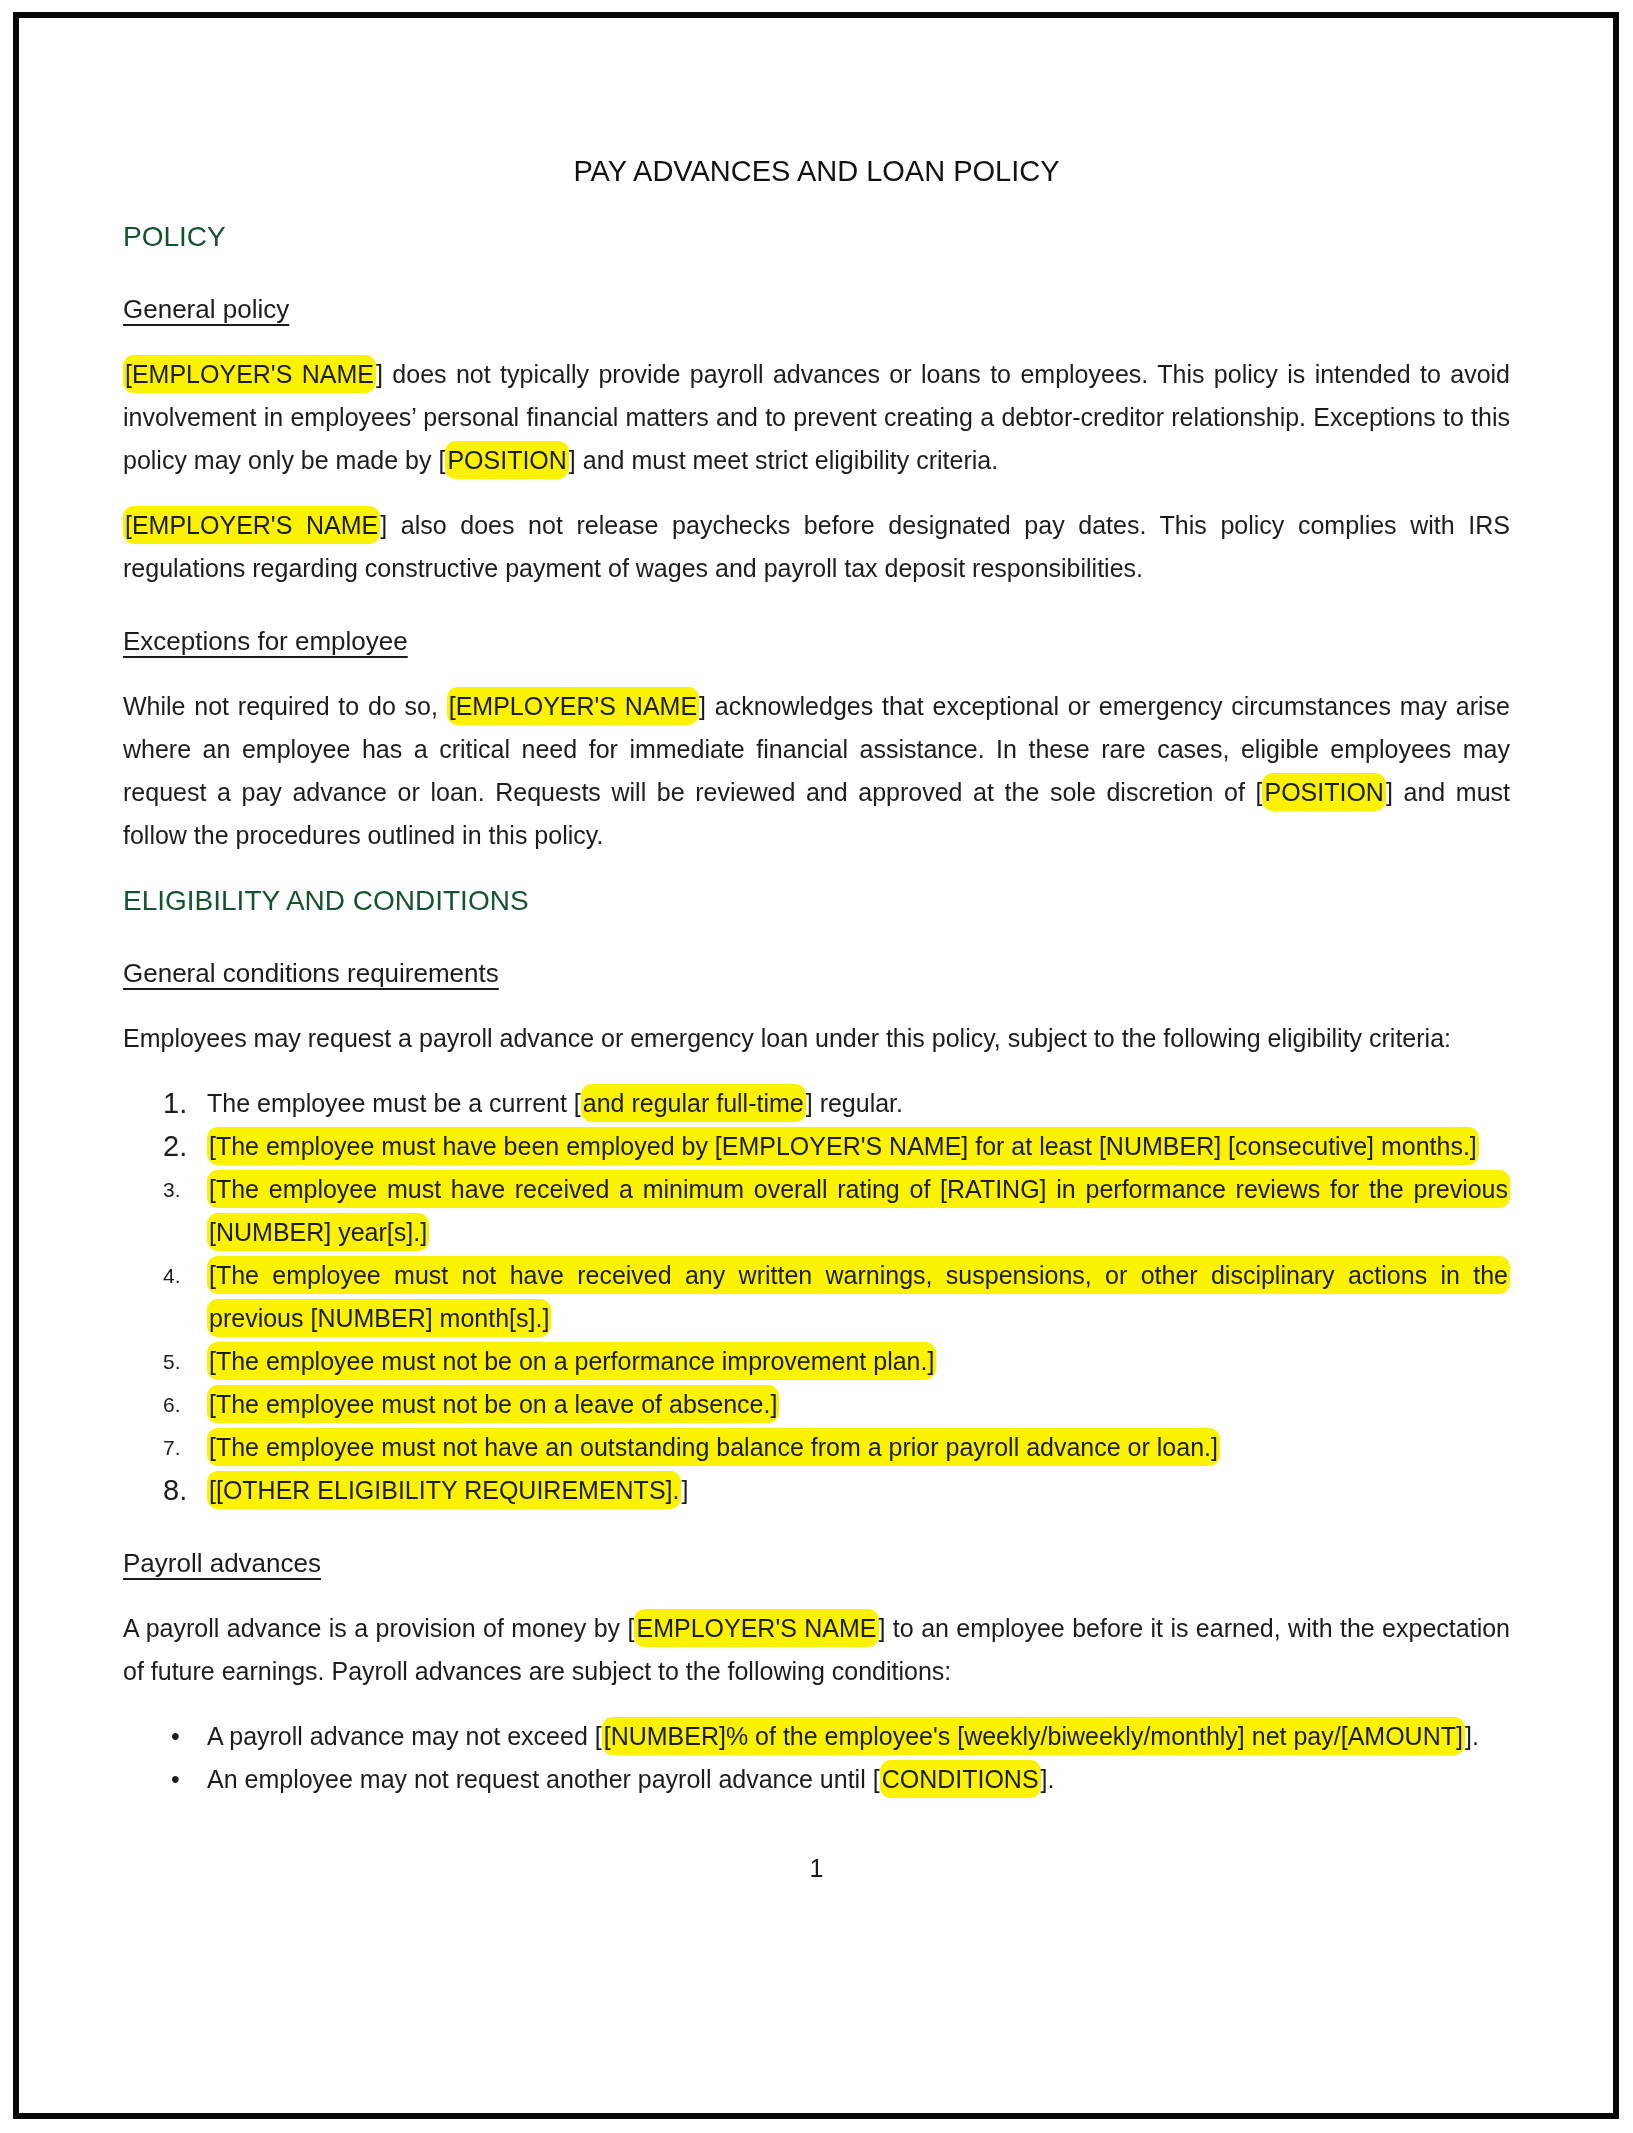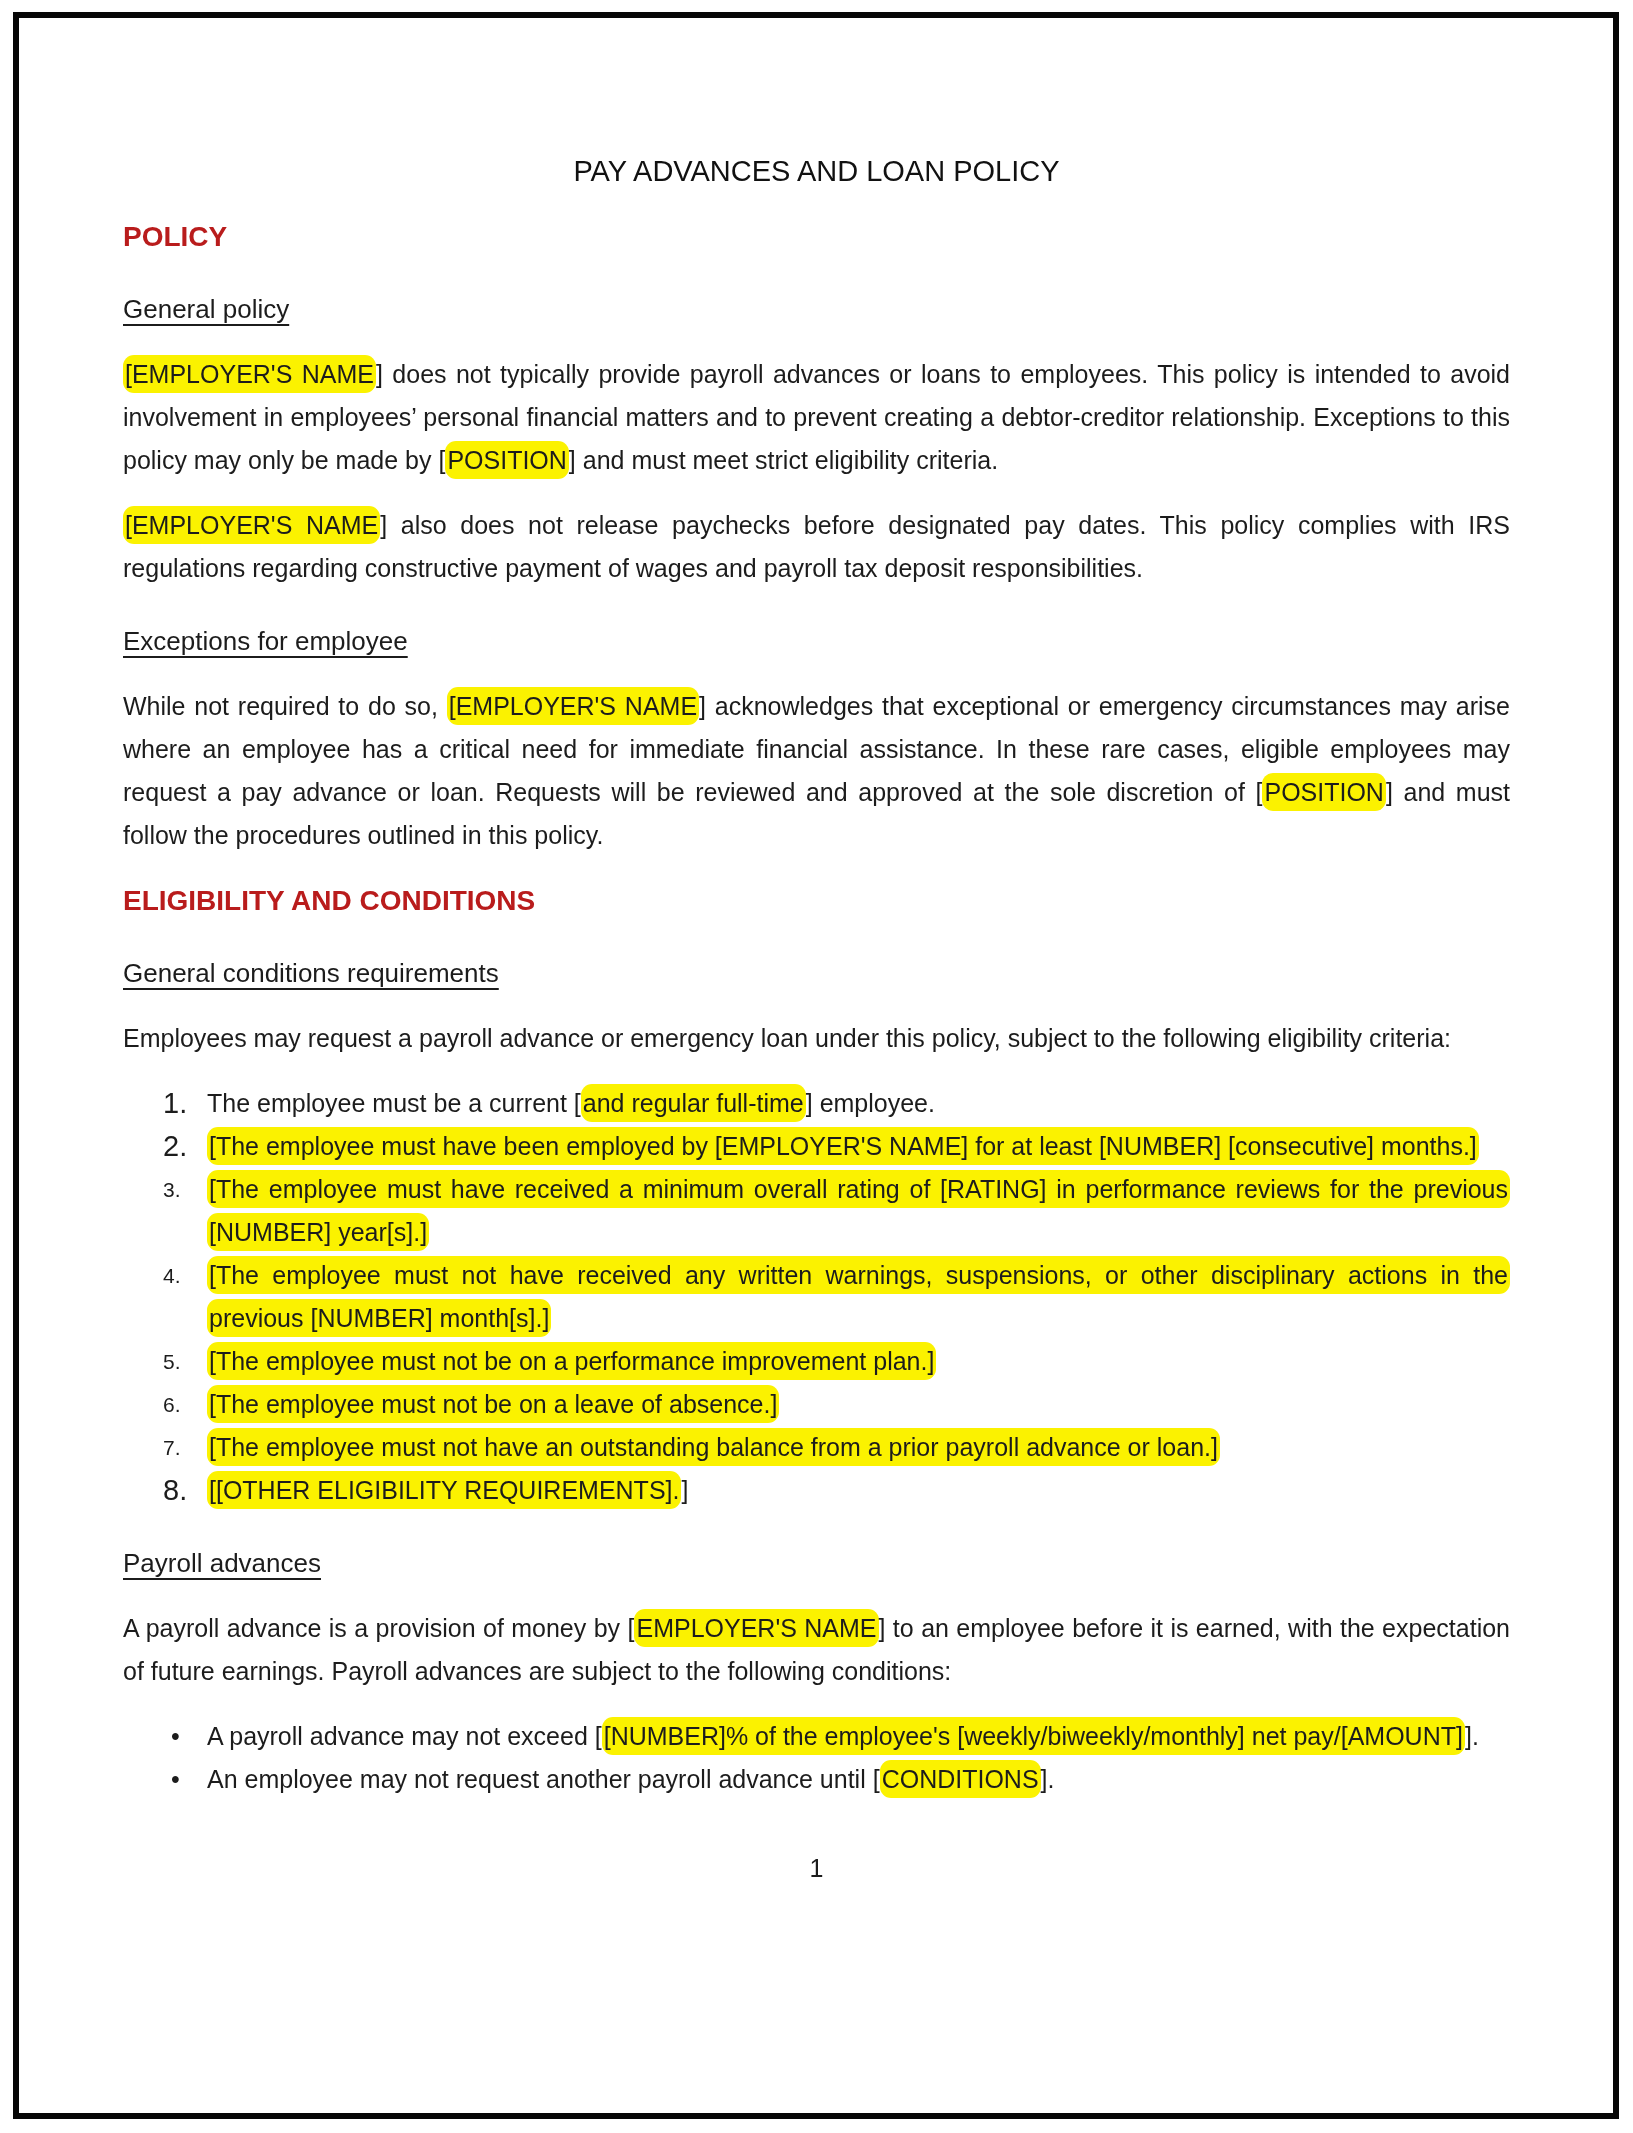--- a/index.html
+++ b/index.html
@@ -10,21 +10,21 @@
   .page-border{
     position:absolute;left:13px;top:12px;right:14px;bottom:14px;
     border:6px solid #060606;pointer-events:none;
   }
   .content{position:absolute;left:123px;right:123px;top:150px;}
   .doc-title{
     text-align:center;font-weight:normal;font-size:29px;line-height:43px;
     color:#111;margin:0 0 22px 0;
   }
   .h1{
-    font-weight:bold;font-size:28px;line-height:43px;color:#b91c1c;
+    font-weight:normal;font-size:28px;line-height:43px;color:#14532d;
     margin:22px 0 22px 0;
   }
   .h2{
     font-size:26px;line-height:43px;margin:30px 0 22px 0;
   }
   .h2 .u{
     text-decoration:underline;text-decoration-thickness:2px;text-underline-offset:6px;
   }
   .para{
     font-size:25px;line-height:43px;text-align:justify;margin:22px 0 22px 0;
@@ -58,21 +58,21 @@
         <div class="h1">POLICY</div>
         <div class="h2"><span class="u">General policy</span></div>
         <p class="para"><span class="hl">[EMPLOYER'S NAME</span><span>] does not typically provide payroll advances or loans to employees. This policy is intended to avoid involvement in employees’ personal financial matters and to prevent creating a debtor-creditor relationship. Exceptions to this policy may only be made by [</span><span class="hl">POSITION</span><span>] and must meet strict eligibility criteria.</span></p>
         <p class="para"><span class="hl">[EMPLOYER'S NAME</span><span>] also does not release paychecks before designated pay dates. This policy complies with IRS regulations regarding constructive payment of wages and payroll tax deposit responsibilities.</span></p>
         <div class="h2"><span class="u">Exceptions for employee</span></div>
         <p class="para"><span>While not required to do so, </span><span class="hl">[EMPLOYER'S NAME</span><span>] acknowledges that exceptional or emergency circumstances may arise where an employee has a critical need for immediate financial assistance. In these rare cases, eligible employees may request a pay advance or loan. Requests will be reviewed and approved at the sole discretion of [</span><span class="hl">POSITION</span><span>] and must follow the procedures outlined in this policy.</span></p>
         <div class="h1">ELIGIBILITY AND CONDITIONS</div>
         <div class="h2"><span class="u">General conditions requirements</span></div>
         <p class="para"><span>Employees may request a payroll advance or emergency loan under this policy, subject to the following eligibility criteria:</span></p>
         <div class="olist">
-          <div class="li"><span class="marker lg">1.</span><span><span>The employee must be a current [</span><span class="hl">and regular full-time</span><span>] employee.</span></span></div>
+          <div class="li"><span class="marker lg">1.</span><span><span>The employee must be a current [</span><span class="hl">and regular full-time</span><span>] regular.</span></span></div>
           <div class="li"><span class="marker lg">2.</span><span><span class="hl">[The employee must have been employed by [EMPLOYER'S NAME] for at least [NUMBER] [consecutive] months.]</span></span></div>
           <div class="li"><span class="marker sm">3.</span><span><span class="hl">[The employee must have received a minimum overall rating of [RATING] in performance reviews for the previous [NUMBER] year[s].]</span></span></div>
           <div class="li"><span class="marker sm">4.</span><span><span class="hl">[The employee must not have received any written warnings, suspensions, or other disciplinary actions in the previous [NUMBER] month[s].]</span></span></div>
           <div class="li"><span class="marker sm">5.</span><span><span class="hl">[The employee must not be on a performance improvement plan.]</span></span></div>
           <div class="li"><span class="marker sm">6.</span><span><span class="hl">[The employee must not be on a leave of absence.]</span></span></div>
           <div class="li"><span class="marker sm">7.</span><span><span class="hl">[The employee must not have an outstanding balance from a prior payroll advance or loan.]</span></span></div>
           <div class="li"><span class="marker lg">8.</span><span><span class="hl">[[OTHER ELIGIBILITY REQUIREMENTS].</span><span>]</span></span></div>
         </div>
         <div class="h2"><span class="u">Payroll advances</span></div>
         <p class="para"><span>A payroll advance is a provision of money by [</span><span class="hl">EMPLOYER'S NAME</span><span>] to an employee before it is earned, with the expectation of future earnings. Payroll advances are subject to the following conditions:</span></p>

